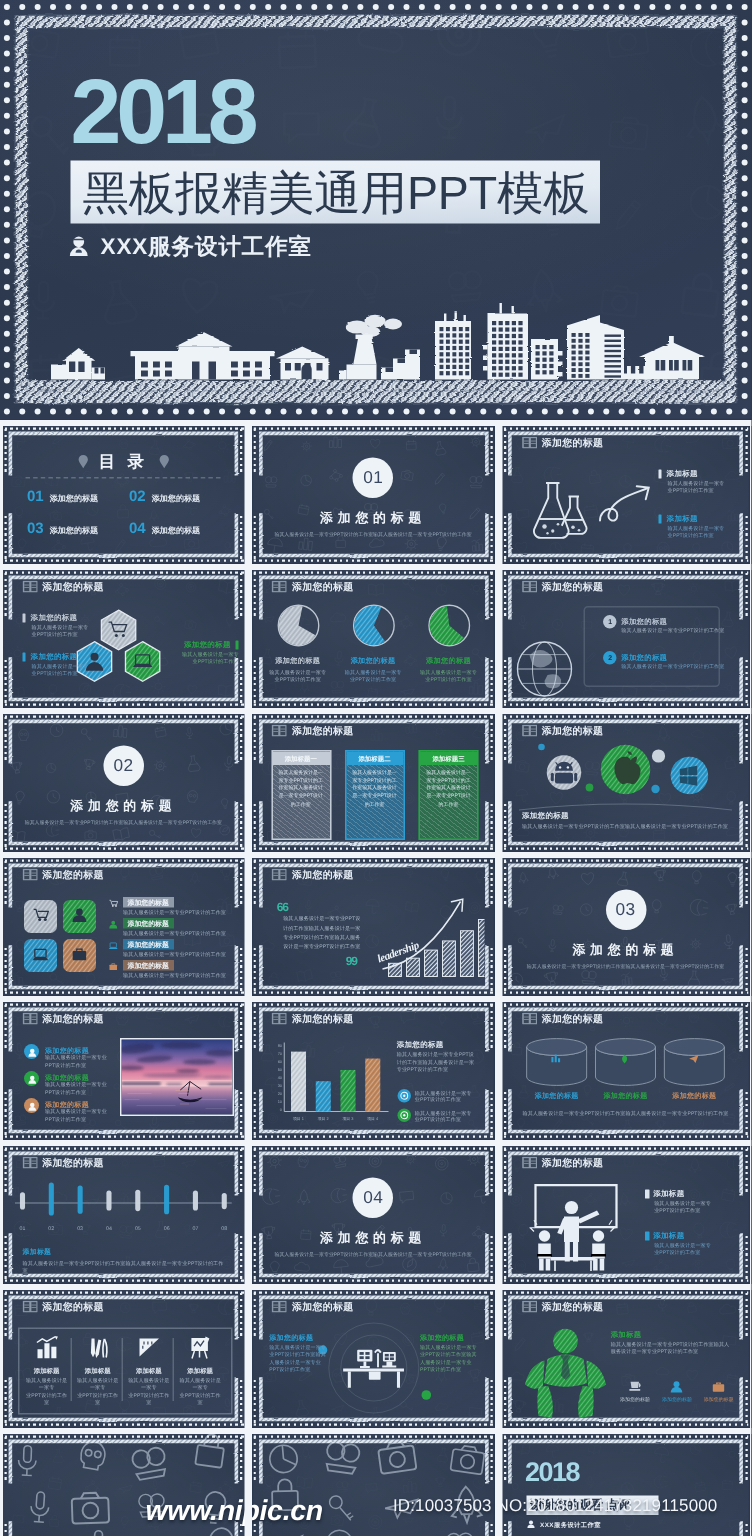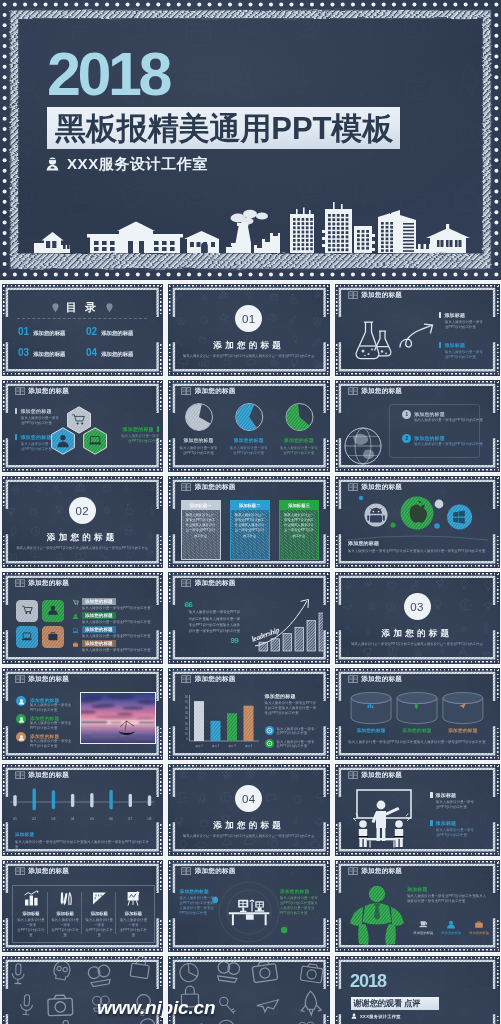--- a/index.html
+++ b/index.html
@@ -12,21 +12,21 @@
 
 
 .cover{position:absolute;left:0;top:0;width:501px;height:279px;overflow:hidden;background:#323f56;}
 .cover-bg{position:absolute;left:0;top:0;width:501px;height:279px;
   background:radial-gradient(ellipse 80% 74% at 46% 30%, rgba(226,238,252,.06), rgba(0,0,0,0) 72%),
              linear-gradient(162deg,#313e55 0%,#2c394e 46%,#333f57 100%);}
 .y2018{position:absolute;left:47px;top:46px;font-size:61px;font-weight:bold;color:#a8d8e8;
   line-height:57px;letter-spacing:-3.4px;}
 .ttlband{position:absolute;left:47px;top:107px;width:353px;height:42px;
   background:linear-gradient(178deg,#edf2f8 0%,#e2eaf2 55%,#ccd8e6 100%);}
-.ttlband .t{position:absolute;left:8px;top:0px;font-size:31px;font-weight:bold;color:#2c3a4f;
+.ttlband .t{position:absolute;left:8px;top:0px;font-size:31px;font-weight:normal;color:#2c3a4f;
   white-space:nowrap;line-height:43px;letter-spacing:-0.1px;}
 .byline{position:absolute;left:46px;top:154px;display:flex;align-items:center;gap:8px;height:20px;}
 .byline .nm{font-size:15px;font-weight:bold;color:#eaf0f6;letter-spacing:.6px;white-space:nowrap;}
 
 
 .grid{position:absolute;left:0;top:279.5px;width:501px;height:745px;}
 .sep{position:absolute;left:0;width:501px;height:4.8px;background:#f1f5f9;z-index:2;}
 .vsep{position:absolute;top:0;width:5.2px;height:745px;background:#f1f5f9;z-index:1;}
 .slide{position:absolute;height:91.2px;overflow:hidden;background:#323f55;}
 .sbg{position:absolute;left:0;top:0;width:100%;height:100%;
@@ -2600,14 +2600,15 @@
           <span>XXX服务设计工作室</span>
         </div>
         <svg class="abs" width="164" height="91.2" viewBox="0 0 164 91.2">
           <path filter="url(#chalkt)" fill="url(#hatchm)" fill-rule="evenodd" d="M3.7 3.7 H160.3 V6.1 H3.7 Z M3.7 85.1 H160.3 V87.5 H3.7 Z M3.7 6.1 H6.1 V33.03 H3.7 Z M3.7 58.17 H6.1 V85.1 H3.7 Z M157.9 6.1 H160.3 V33.03 H157.9 Z M157.9 58.17 H160.3 V85.1 H157.9 Z"></path>
         </svg>
         <div class="sdots"></div>
       </div>
     </div>
 <div class="wm">
       <div class="wm-url">www.nipic.cn</div>
+      <div class="wm-id">ID:10037503  NO:20180124173219115000</div>
     </div>
 </div>
 
 </body></html>

